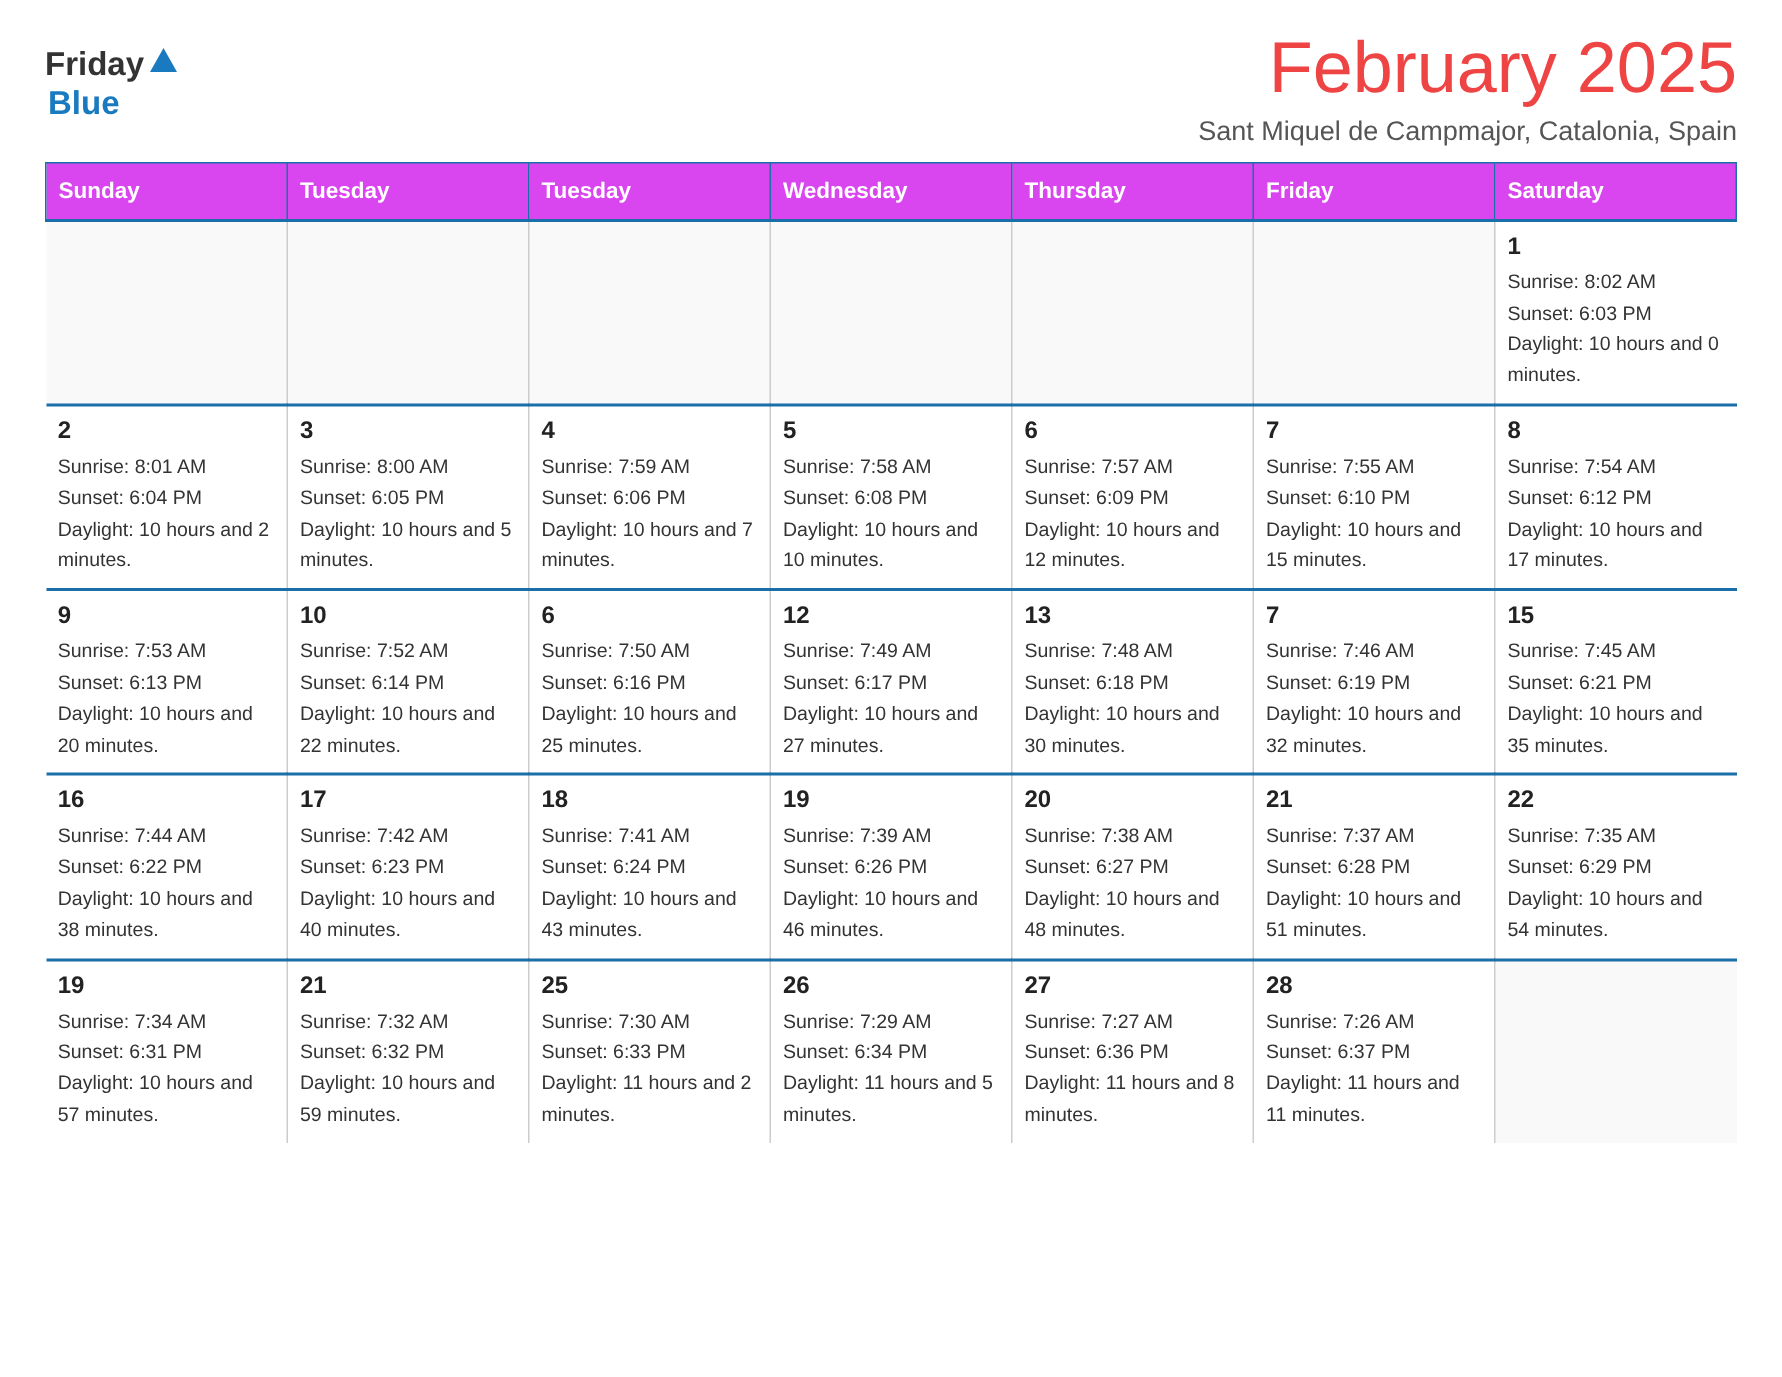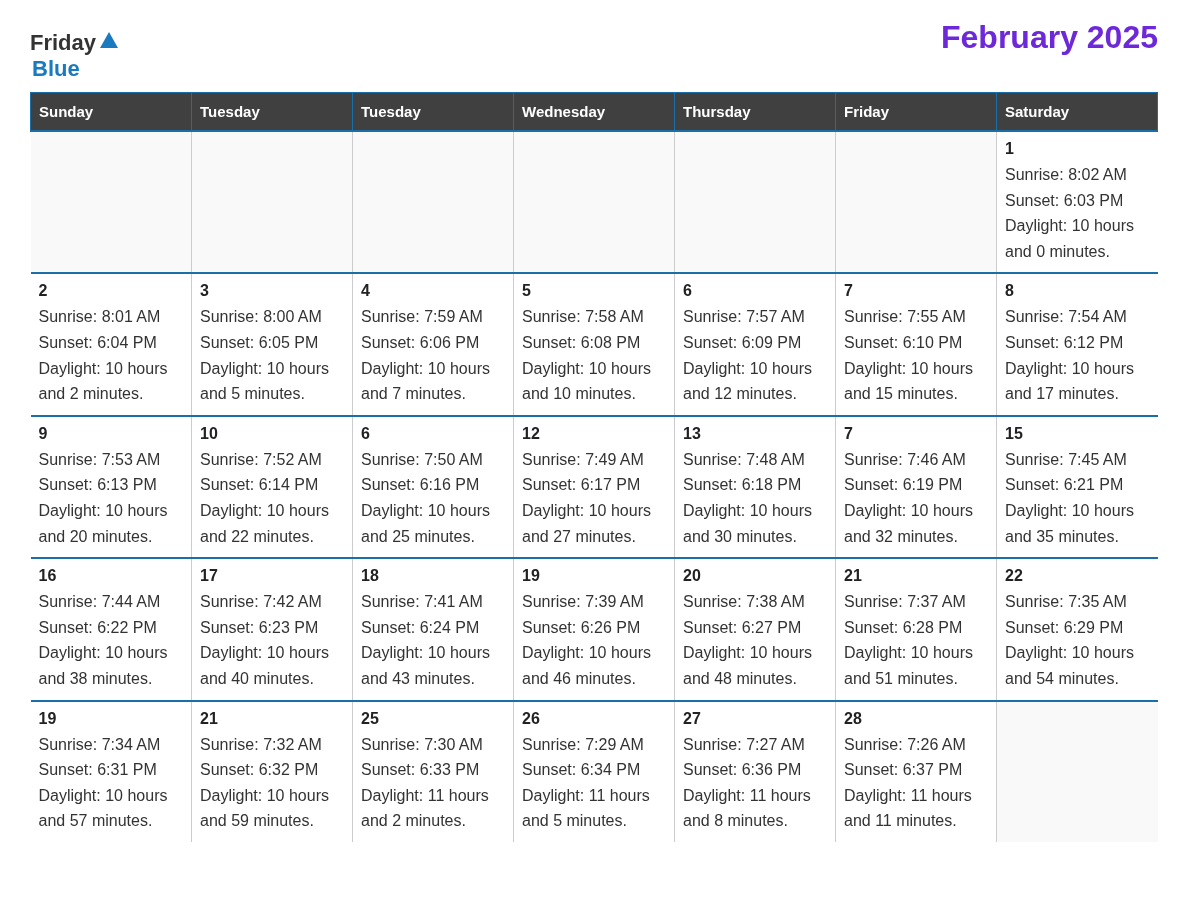--- a/index.html
+++ b/index.html
@@ -29,37 +29,37 @@
       font-size: 22px;
       font-weight: bold;
       color: #333;
     }
     .logo-general { color: #333; }
     .logo-blue { color: #1a7abf; }
     .title-area {
       text-align: right;
     }
     .main-title {
-      font-size: 32px;
-      font-weight: bold;
-      color: #6d28d9;
+      font-size: 48px;
+      font-weight: normal;
+      color: #ef4444;
       line-height: 1.1;
     }
     .subtitle {
       font-size: 18px;
       color: #555;
       margin-top: 4px;
     }
     .calendar {
       width: 100%;
       border-collapse: collapse;
       margin-top: 10px;
     }
     .calendar thead tr {
-      background-color: #404040;
+      background-color: #d946ef;
       color: #fff;
     }
     .calendar thead th {
       padding: 10px 8px;
       font-size: 15px;
       font-weight: bold;
       text-align: left;
       border: 1px solid #1a6fa8;
     }
     .calendar tbody tr {
@@ -79,21 +79,21 @@
       border-right: none;
     }
     .day-number {
       font-size: 16px;
       font-weight: bold;
       color: #222;
       display: block;
       margin-bottom: 4px;
     }
     .day-info {
-      font-size: 16px;
+      font-size: 13px;
       color: #333;
       line-height: 1.6;
     }
     .empty-cell {
       background: #f9f9f9;
     }
   </style>
 </head>
 <body>
 
@@ -106,20 +106,21 @@
           <polygon points="2,18 11,2 20,18" fill="#1a7abf"></polygon>
         </svg>
       </span>
     </div>
     <div style="margin-left:2px;">
       <span class="logo-blue" style="font-size:22px;font-weight:bold;color:#1a7abf;">Blue</span>
     </div>
   </div>
   <div class="title-area">
     <div class="main-title">February 2025</div>
+    <div class="subtitle">Sant Miquel de Campmajor, Catalonia, Spain</div>
   </div>
 </div>
 
 <table class="calendar">
   <thead>
     <tr>
     <th>Sunday</th>
         <th>Tuesday</th>
         <th>Tuesday</th>
         <th>Wednesday</th>

